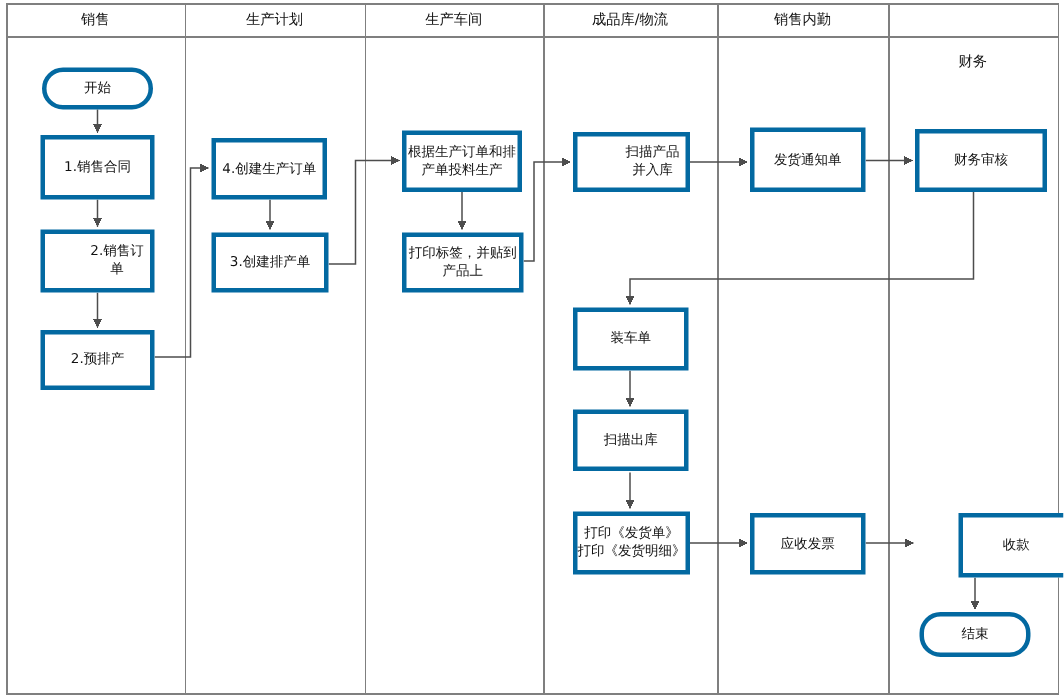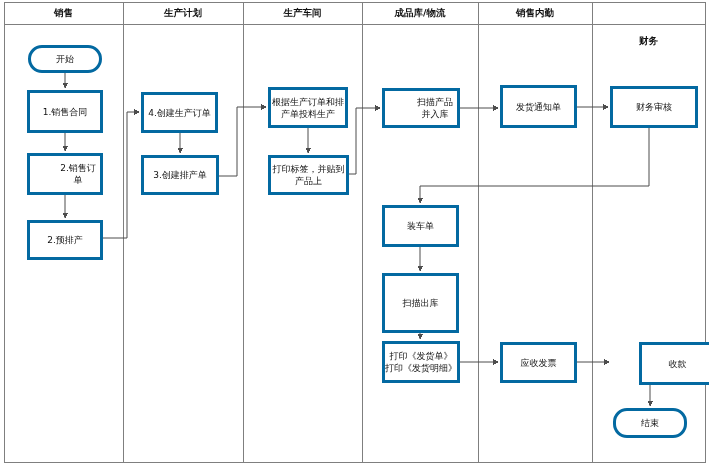--- a/index.html
+++ b/index.html
@@ -7,21 +7,21 @@
     position:relative;
     width:709px;height:466px;
     background:#ffffff;
     font-family:"DejaVu Sans","Liberation Sans",sans-serif;
     overflow:hidden;
   }
   #wires{position:absolute;left:0;top:0;width:709px;height:466px;z-index:1;}
   .lane-header{
     position:absolute;top:2px;height:22px;z-index:2;
     display:flex;align-items:center;justify-content:center;
-    font-size:9.5px;font-weight:bold;color:#111;
+    font-size:9.5px;font-weight:normal;color:#111;
   }
   .node{
     position:absolute;z-index:3;box-sizing:border-box;
     background:#ffffff;border:3px solid #0369a1;
     display:flex;align-items:center;justify-content:center;
     text-align:center;white-space:pre-line;
     font-size:9px;line-height:12px;color:#111;
   }
   .stadium{border-radius:14px;}
 </style>
@@ -82,21 +82,21 @@
   <div class="node" style="left:141px;top:92px;width:77px;height:41px;">4.创建生产订单</div>
   <div class="node" style="left:141px;top:155px;width:78px;height:40px;">3.创建排产单</div>
 
   <div class="node" style="left:268px;top:87px;width:80px;height:41px;">根据生产订单和排
 产单投料生产</div>
   <div class="node" style="left:268px;top:155px;width:81px;height:40px;">打印标签，并贴到
 产品上</div>
 
   <div class="node" style="left:382px;top:88px;width:78px;height:40px;padding-left:28px;">扫描产品并入库</div>
   <div class="node" style="left:382px;top:205px;width:77px;height:42px;">装车单</div>
-  <div class="node" style="left:382px;top:273px;width:77px;height:60px;">扫描出库</div>
+  <div class="node" style="left:382px;top:273px;width:77px;height:41px;">扫描出库</div>
   <div class="node" style="left:382px;top:341px;width:78px;height:42px;">打印《发货单》
 打印《发货明细》</div>
 
   <div class="node" style="left:500px;top:85px;width:77px;height:43px;">发货通知单</div>
   <div class="node" style="left:500px;top:342px;width:77px;height:41px;">应收发票</div>
 
   <div class="node" style="left:610px;top:86px;width:88px;height:42px;">财务审核</div>
   <div class="node" style="left:639px;top:342px;width:77px;height:43px;text-align:center;">收款</div>
   <div class="node stadium" style="left:613px;top:408px;width:74px;height:30px;">结束</div>
 

